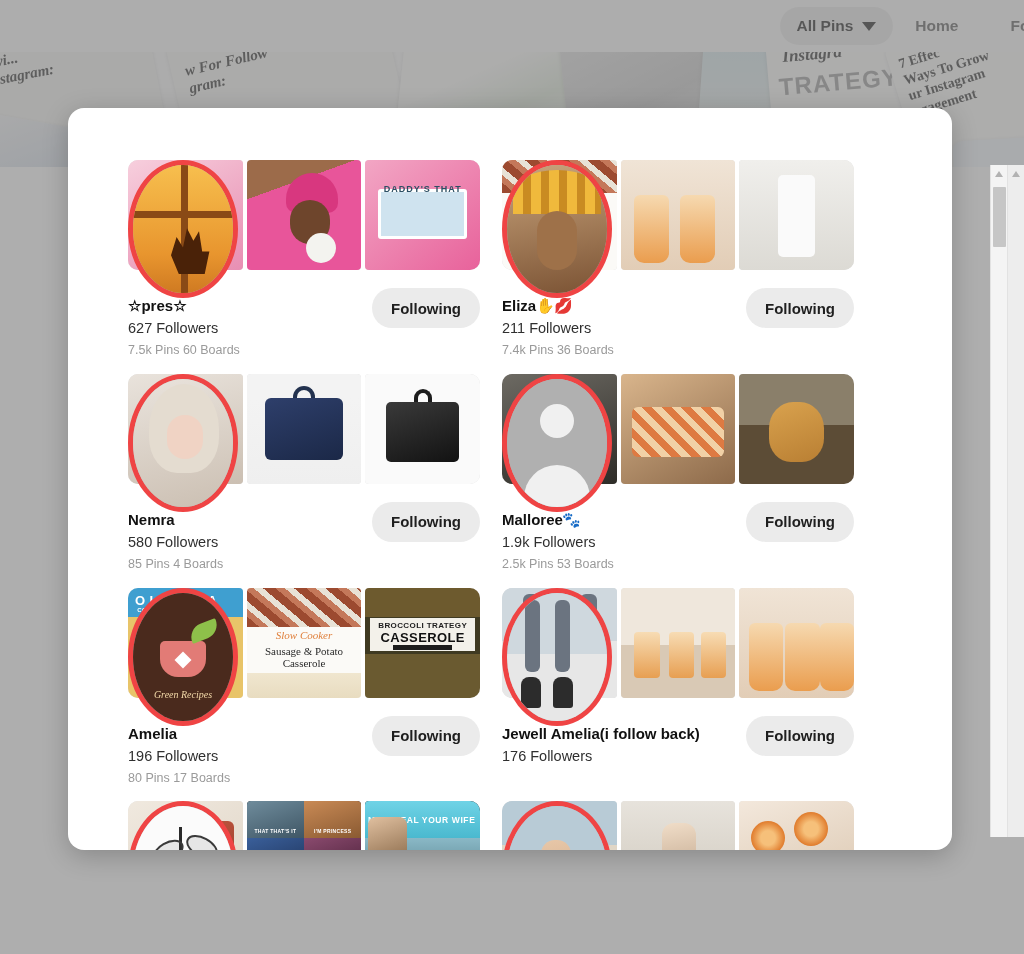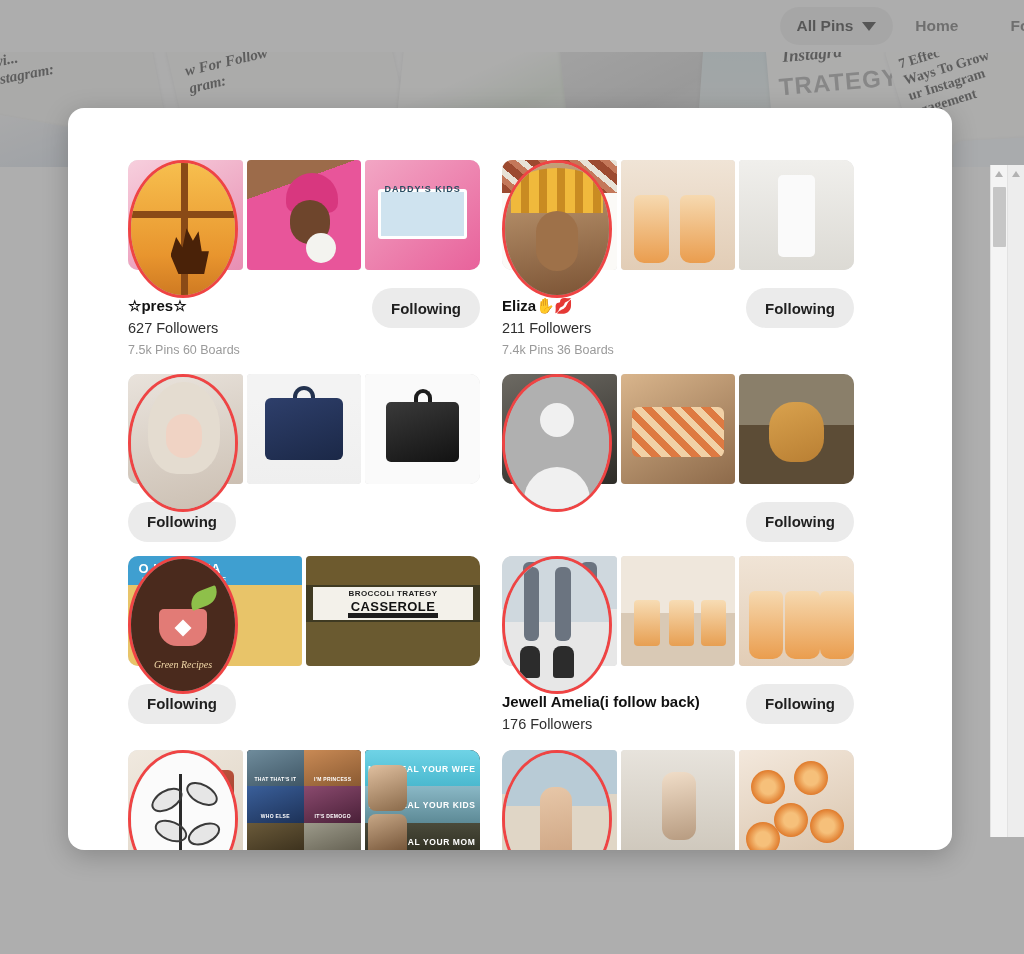--- a/index.html
+++ b/index.html
@@ -157,21 +157,21 @@
   .thumb.first { border-top-left-radius: 10px; border-bottom-left-radius: 10px; }
   .thumb.last  { border-top-right-radius: 10px; border-bottom-right-radius: 10px; }
 
   .avatar {
     position: absolute;
     left: 0; top: 0;
     width: 110px; height: 138px;
     border-radius: 50%;
     overflow: hidden;
     z-index: 3;
-    border: 3px solid #ef4444;
+    border: 5px solid #ef4444;
     background: #b4b4b4;
   }
   .avatar-inner { width: 100%; height: 100%; position: relative; }
 
   .avatar-person { background: #b0b0b0; }
   .avatar-person .head {
     position: absolute; left: 50%; top: 20%;
     width: 34px; height: 34px; margin-left: -17px;
     border-radius: 50%; background: #f0f0f0;
   }
@@ -586,21 +586,21 @@
               <div class="thumb">
                 <div class="img i-pinkgirl">
                     <div class="scarf"></div>
                     <div class="face"></div>
                     <div class="puff"></div>
                   </div>
               </div>
               <div class="thumb last">
                 <div class="img i-daddys">
                     <div class="card"></div>
-                    <div class="lbl">DADDY'S KIDS</div>
+                    <div class="lbl">DADDY'S THAT</div>
                   </div>
               </div>
               <div class="avatar">
                 <div class="avatar-inner i-window">
                     <div class="bar-v"></div>
                     <div class="bar-h"></div>
                     <div class="hand"></div>
                   </div>
               </div>
             </div>
@@ -672,20 +672,25 @@
                   </div>
                 </div>
               <div class="avatar">
                   <div class="avatar-inner i-blonde">
                     <div class="hair"></div>
                     <div class="face"></div>
                   </div>
                 </div>
             </div>
             <div class="meta">
+              <div class="meta-text">
+                <div class="uname">Nemra</div>
+                <div class="followers">580 Followers</div>
+                <div class="pins">85 Pins 4 Boards</div>
+              </div>
               <button class="follow-btn">Following</button>
             </div>
           </div>
 
           <div class="user-card">
             <div class="thumbs">
               <div class="thumb first">
                   <div class="img" style="background:linear-gradient(160deg,#6d6a63,#2e2c28)"></div>
                 </div>
               <div class="thumb">
@@ -700,53 +705,69 @@
                 </div>
               <div class="avatar">
                 <div class="avatar-inner avatar-person">
                     <div class="head"></div>
                     <div class="body"></div>
                   </div>
               </div>
             </div>
             <div class="meta">
               <div class="meta-text">
+                <div class="uname">Malloree🐾</div>
+                <div class="followers">1.9k Followers</div>
+                <div class="pins">2.5k Pins 53 Boards</div>
               </div>
               <button class="follow-btn">Following</button>
             </div>
           </div>
         </div>
 
         <div class="grid-row modal-row">
           <div class="user-card">
             <div class="thumbs">
               <div class="thumb first">
                 <div class="img i-lasagna">
                     <div class="t1">O LASAGNA</div>
                     <div class="t2">COMFORT FOOD RECIPE</div>
                   </div>
               </div>
+              <div class="thumb">
+                <div class="img i-sausage">
+                    <div class="top"></div>
+                    <div class="s1">Slow Cooker</div>
+                    <div class="s2">Sausage &amp; Potato<br>Casserole</div>
+                    <div class="bot"></div>
+                  </div>
+              </div>
               <div class="thumb last">
                 <div class="img i-broccoli">
                     <div class="band"></div>
                     <div class="b1">BROCCOLI TRATEGY</div>
                     <div class="b2">CASSEROLE</div>
                     <div class="b3"></div>
                   </div>
               </div>
               <div class="avatar">
                 <div class="avatar-inner i-greenrec">
                     <div class="pot"></div>
                     <div class="leaf"></div>
                     <div class="heart"></div>
                     <div class="txt">Green Recipes</div>
                   </div>
               </div>
             </div>
             <div class="meta">
+              <div class="meta-text">
+                <div class="uname">Amelia</div>
+                <div class="followers">196 Followers</div>
+                <div class="pins">80 Pins 17 Boards</div>
+              </div>
               <button class="follow-btn">Following</button>
             </div>
           </div>
 
           <div class="user-card">
             <div class="thumbs">
               <div class="thumb first">
                 <div class="img i-shoes">
                   <div class="leg" style="left:18%"></div>
                     <div class="leg" style="left:44%"></div>

